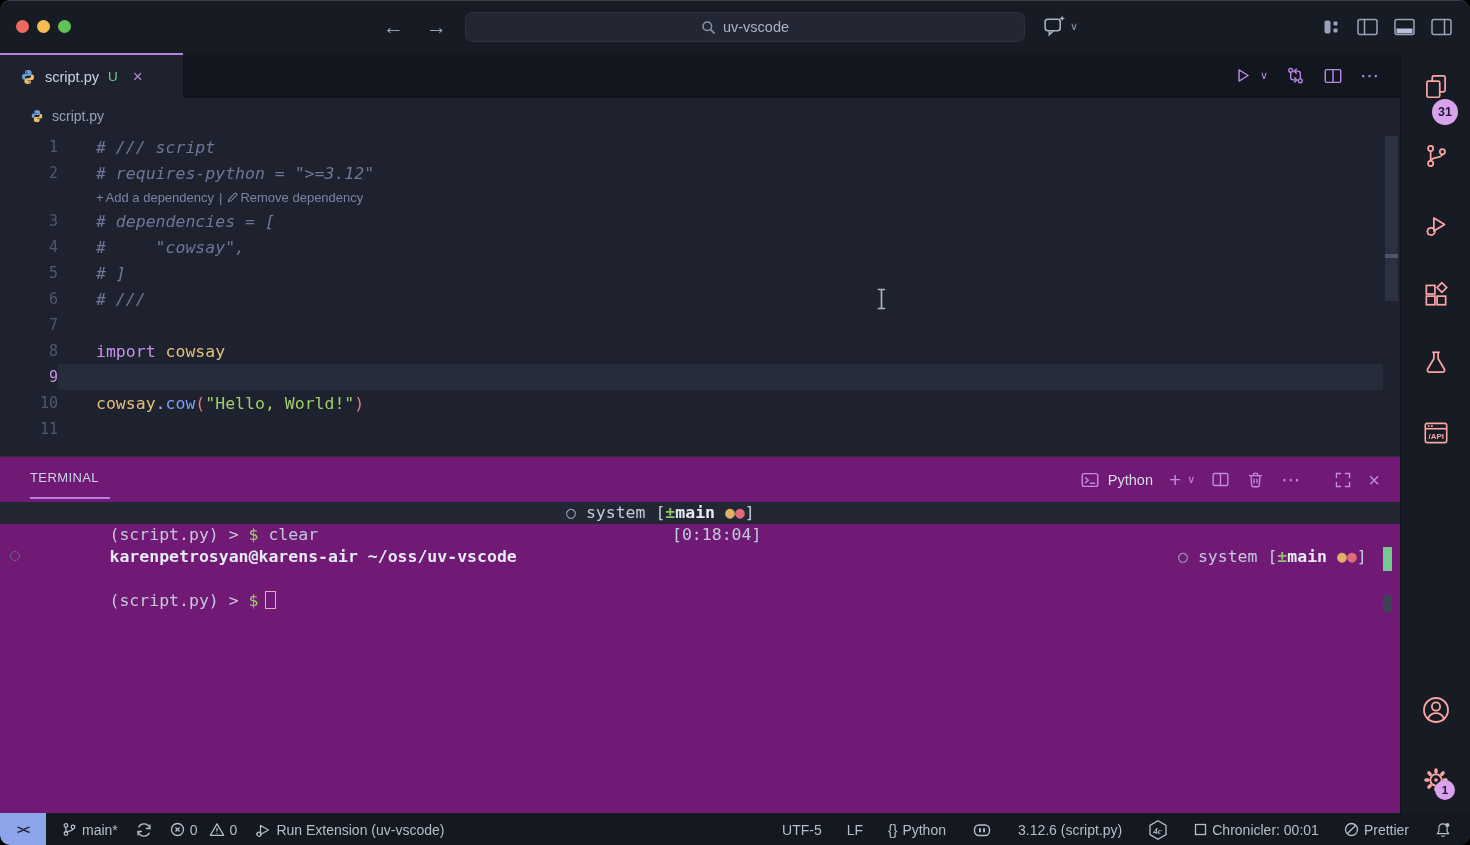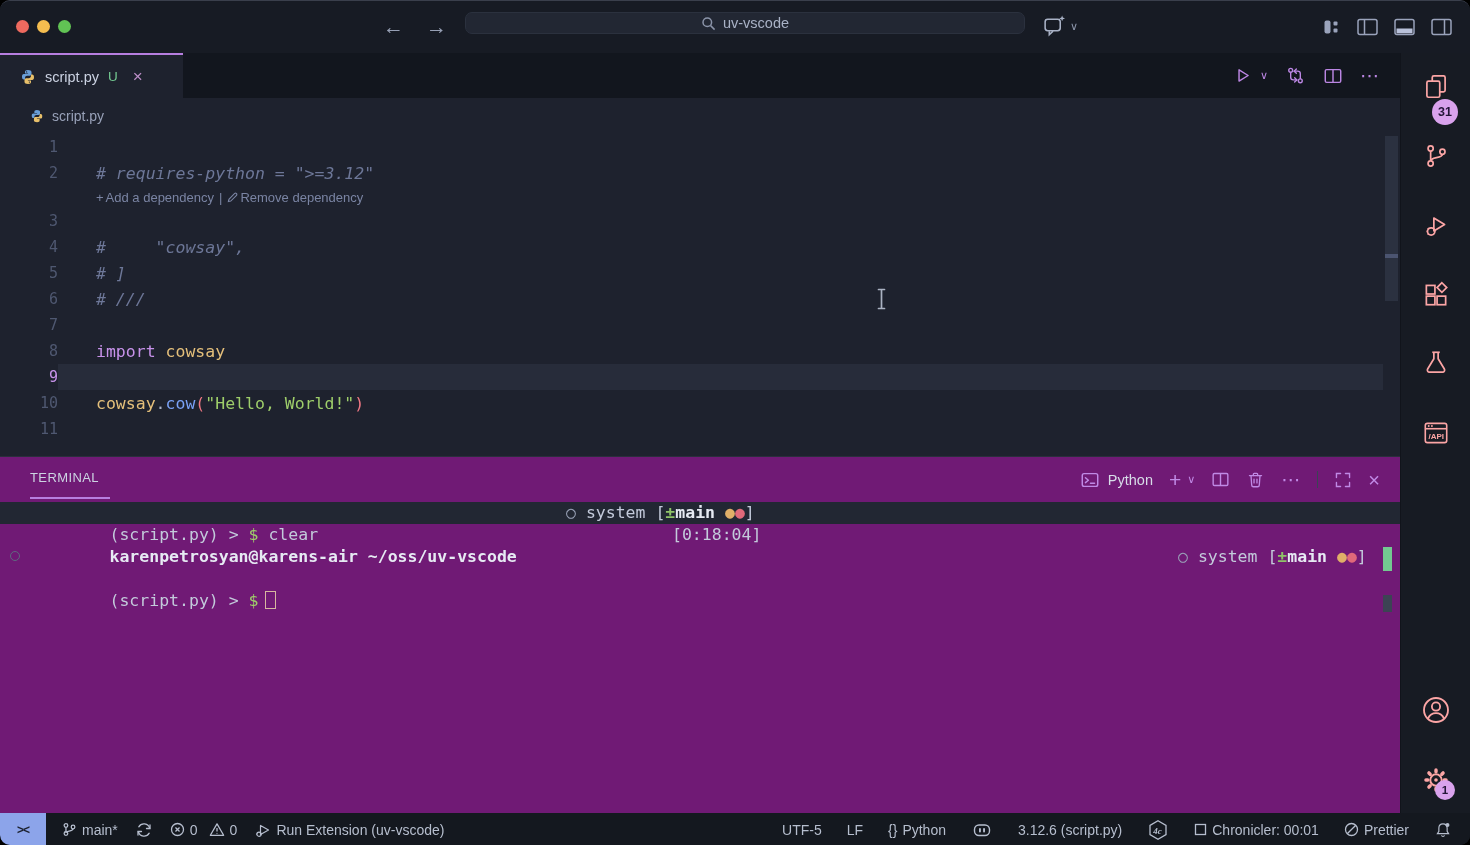--- a/index.html
+++ b/index.html
@@ -7,21 +7,21 @@
   .window{position:relative;width:1470px;height:845px;background:#1e222e;border-radius:10px;overflow:hidden;border-top:1px solid #3a3f4c;box-sizing:border-box;}
   svg{display:block;}
 
   
   .titlebar{position:absolute;left:0;top:0;width:1470px;height:52px;background:#171b24;}
   .traffic{position:absolute;left:16px;top:19px;display:flex;gap:8px;}
   .tl{width:13px;height:13px;border-radius:50%;}
   .tl.red{background:#ee6a5f;} .tl.yellow{background:#f5bd4f;} .tl.green{background:#61c354;}
   .nav-arrows{position:absolute;left:383px;top:0;height:52px;display:flex;align-items:center;gap:22px;color:#97a0b5;font-size:21px;}
   .nav-arrows span{cursor:default;}
-  .command-center{position:absolute;left:465px;top:11px;width:560px;height:22px;background:#222733;border:1px solid #2b313e;border-radius:7px;display:flex;align-items:center;justify-content:center;gap:7px;color:#a9b2c6;font-size:14.5px;box-sizing:border-box;}
+  .command-center{position:absolute;left:465px;top:11px;width:560px;height:30px;background:#222733;border:1px solid #2b313e;border-radius:7px;display:flex;align-items:center;justify-content:center;gap:7px;color:#a9b2c6;font-size:14.5px;box-sizing:border-box;}
   .chat-btn{position:absolute;left:1042px;top:13px;display:flex;align-items:center;gap:3px;color:#a9b2c6;}
   .chat-btn .chev{font-size:11px;color:#8d96ab;}
   .layout-group{position:absolute;right:18px;top:0;height:52px;display:flex;align-items:center;gap:16px;color:#9aa3bb;}
 
   
   .tabstrip{position:absolute;left:0;top:52px;width:1400px;height:45px;background:#12161e;}
   .tab{position:absolute;left:0;top:0;width:183px;height:45px;background:#1e222e;border-top:2px solid #b77ee0;box-sizing:border-box;display:flex;align-items:center;padding:0 14px 0 20px;gap:9px;}
   .tab-title{color:#ccd3e3;font-size:14.5px;}
   .tab-dirty{color:#73c991;font-size:13.5px;}
   .tab-close{color:#bd8fc9;font-size:17px;margin-left:6px;line-height:1;}
@@ -207,20 +207,21 @@
             <path fill="#6a9fd8" d="M7.9 1C5.8 1 5 1.9 5 3v1.5h3.1v.6H3.8C2.6 5.1 2 6 2 7.7s.6 2.7 1.8 2.7H5V8.9C5 7.7 6 6.8 7.1 6.8h2.7c.9 0 1.7-.8 1.7-1.7V3c0-1.1-1.4-2-3.6-2z"></path>
             <path fill="#e8c06a" d="M8.1 15c2.1 0 2.9-.9 2.9-2v-1.5H7.9v-.6h4.3c1.2 0 1.8-.9 1.8-2.6s-.6-2.7-1.8-2.7H11v1.5c0 1.2-1 2.1-2.1 2.1H6.2c-.9 0-1.7.8-1.7 1.7V13c0 1.1 1.4 2 3.6 2z"></path>
           </svg>
       </span>
       <span>script.py</span>
     </div>
 
     <div class="code-area">
       <div class="crow">
           <div class="gut">1</div>
+          <div class="lc"><span class="c-comment"># /// script</span></div>
         </div>
       <div class="crow">
           <div class="gut">2</div>
           <div class="lc"><span class="c-comment"># requires-python = "&gt;=3.12"</span></div>
         </div>
 
       <div class="crow lens">
         <div class="gut"></div>
         <div class="lc lens-line">
           <span class="lens-link"><span>+</span><span>Add a dependency</span></span>
@@ -229,20 +230,21 @@
             <span><svg width="11" height="11" viewBox="0 0 12 12" fill="none" stroke="#7a84a3" stroke-width="1.2">
                   <path d="M1.5 10.5l.6-2.6 6.3-6.3a1.2 1.2 0 0 1 1.7 0l.3.3a1.2 1.2 0 0 1 0 1.7L4.1 9.9z"></path>
                 </svg></span>
             <span>Remove dependency</span>
           </span>
         </div>
       </div>
 
       <div class="crow">
           <div class="gut">3</div>
+          <div class="lc"><span class="c-comment"># dependencies = [</span></div>
         </div>
       <div class="crow">
           <div class="gut">4</div>
           <div class="lc"><span class="c-comment">#     "cowsay",</span></div>
         </div>
       <div class="crow">
           <div class="gut">5</div>
           <div class="lc"><span class="c-comment"># ]</span></div>
         </div>
       <div class="crow">

